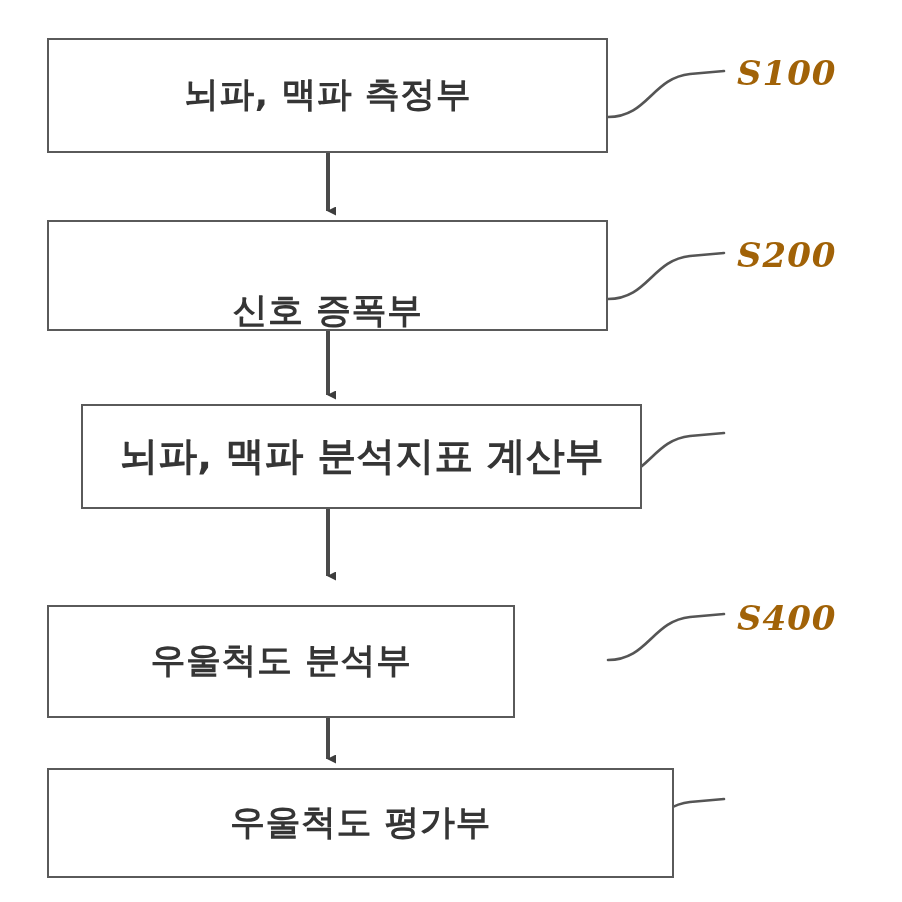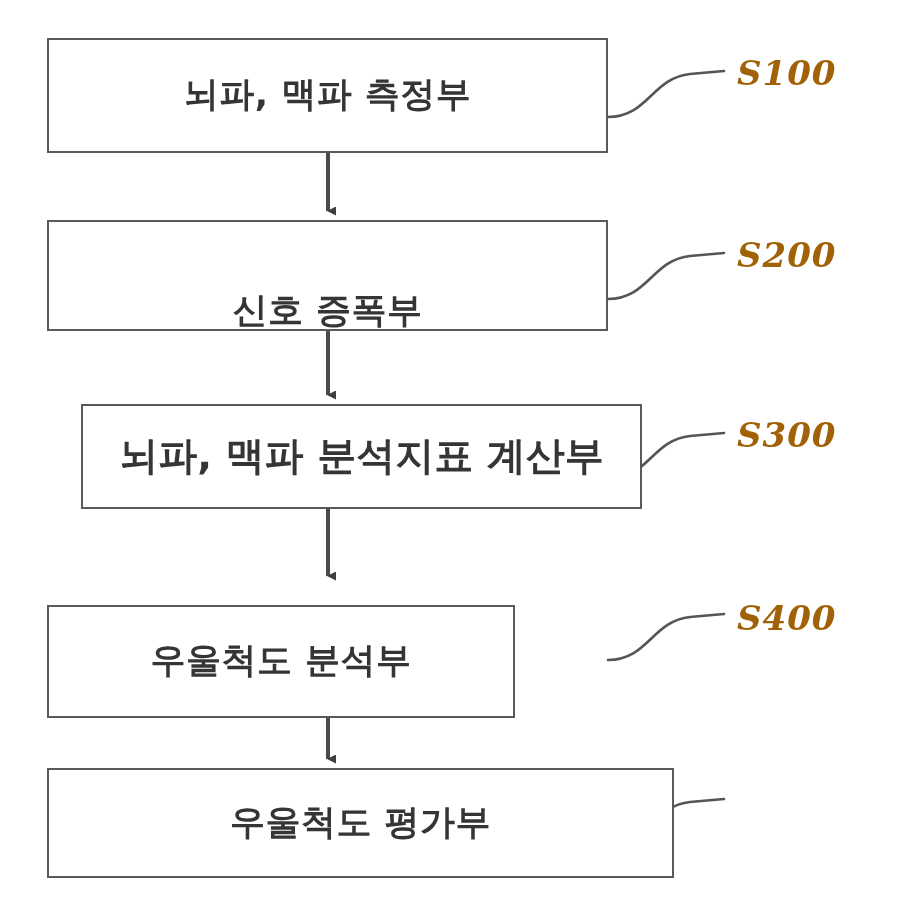--- a/index.html
+++ b/index.html
@@ -110,23 +110,20 @@
   <div class="node" style="left:47px; top:220px; width:561px; height:111px;align-items:flex-end;">
     <span class="node-label size-normal">신호 증폭부</span>
   </div>
   <div class="ref-label" style="left:737px; top:235px;">
     <span>S200</span>
   </div>
 
   <div class="node" style="left:47px; top:404px; width:561px; height:105px;margin-left:34px;">
     <span class="node-label size-wide">뇌파, 맥파 분석지표 계산부</span>
   </div>
-  <div class="ref-label" style="left:737px; top:415px;">
-    <span>S300</span>
-  </div>
 
   <div class="node" style="left:47px; top:585px; width:468px; height:113px;margin-top:20px;">
     <span class="node-label size-normal">우울척도 분석부</span>
   </div>
   <div class="ref-label" style="left:737px; top:598px;">
     <span>S400</span>
   </div>
 
   <div class="node" style="left:47px; top:768px; width:627px; height:110px;">
     <span class="node-label size-normal">우울척도 평가부</span>

